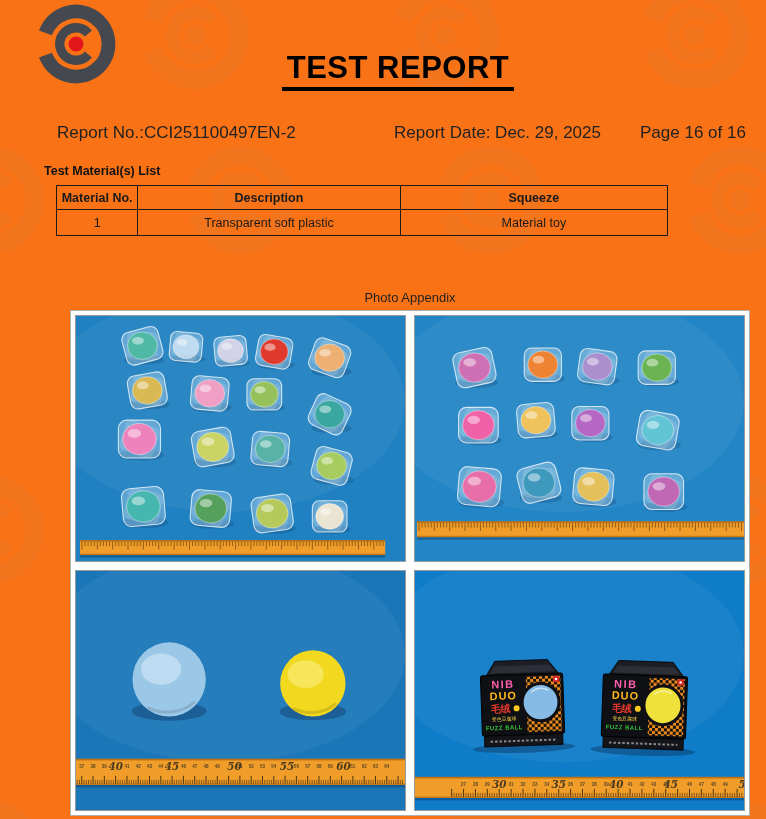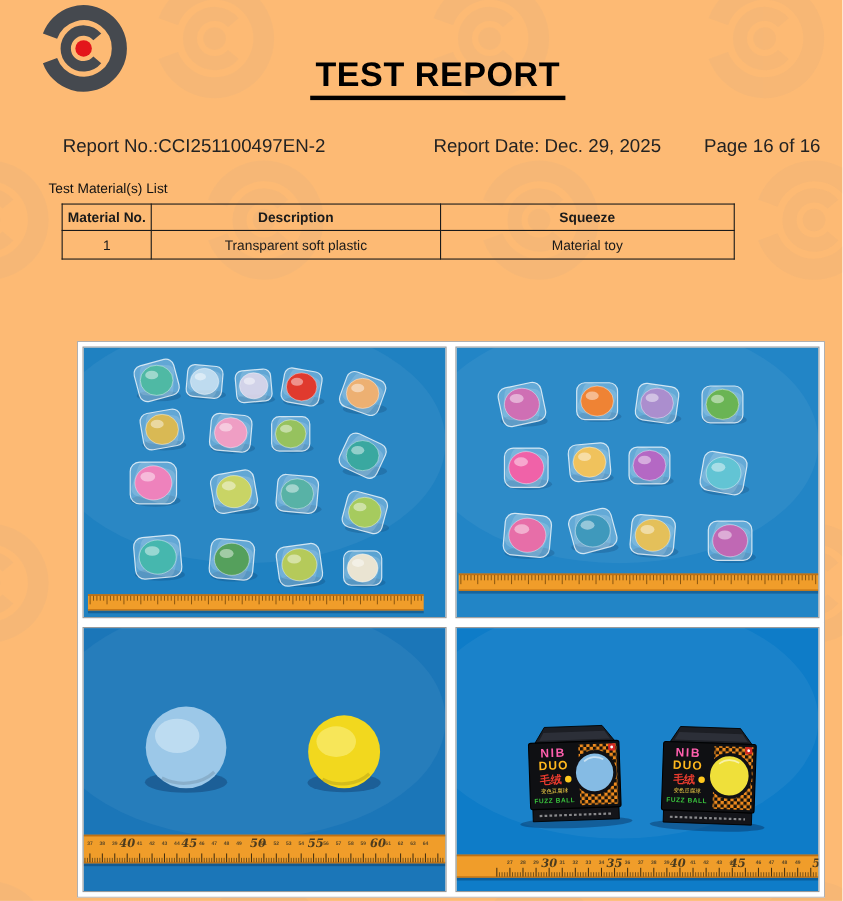--- a/index.html
+++ b/index.html
@@ -1,34 +1,34 @@
 <!DOCTYPE html>
 <html><head>
 <meta charset="utf-8">
 <style>
   html,body{margin:0;padding:0;background:#ffffff;}
   .page{
-    position:relative;width:766px;height:819px;background:#fdba74;overflow:hidden;
+    position:relative;width:766px;height:819px;background:#f97316;overflow:hidden;
     font-family:"Liberation Sans","DejaVu Sans",sans-serif;color:#1a1a1a;
   }
   #wm-layer{position:absolute;left:0;top:0;z-index:0;pointer-events:none;}
   .layer{position:absolute;z-index:1;}
   
   #logo{position:absolute;left:34px;top:4px;}
   .title-wrap{position:absolute;left:0;top:50px;width:100%;text-align:center;}
   .title-wrap h1{
     display:inline-block;margin:0 0 0 30px;font-size:31px;font-weight:bold;letter-spacing:.5px;
     border-bottom:4px solid #000;padding:0 5px 1px 5px;color:#000;
   }
   .info-row{position:absolute;top:123px;left:0;width:100%;height:18px;font-size:17px;color:#222;}
   .info-row .rn{position:absolute;left:57px;}
   .info-row .rd{position:absolute;left:355px;margin-left:39px;}
   .info-row .pg{position:absolute;left:640px;}
   
-  .mat-title{position:absolute;left:44px;top:164px;font-size:12.5px;font-weight:normal;color:#111;}
+  .mat-title{position:absolute;left:44px;top:164px;font-size:12.5px;font-weight:bold;color:#111;}
   table.materials{
     position:absolute;left:56px;top:185px;width:612px;border-collapse:collapse;
     font-size:12.5px;table-layout:fixed;background:transparent;
   }
   table.materials th,table.materials td{
     border:1.6px solid #1a1a1a;text-align:center;vertical-align:middle;padding:0;
   }
   table.materials th{height:23px;font-weight:bold;}
   table.materials td{height:25px;font-weight:normal;}
   .c1{width:13.2%;} .c2{width:43%;} .c3{width:43.8%;}
@@ -198,20 +198,21 @@
     </thead>
     <tbody>
       <tr>
         <td>1</td>
         <td>Transparent soft plastic</td>
         <td>Material toy</td>
       </tr>
     </tbody>
   </table>
 
+  <div class="pa-title layer">Photo Appendix</div>
 
   <div class="photo-grid layer">
     <div class="photo-cell">
       <svg preserveAspectRatio="none" viewBox="0 0 332 247">
           <rect x="0" y="0" width="332" height="247" fill="#1f81c1"></rect>
           <ellipse cx="149.4" cy="86.44999999999999" rx="182.60000000000002" ry="111.15" fill="rgba(255,255,255,0.05)"></ellipse>
           <ellipse cx="69" cy="44.25" rx="20.25" ry="4.95" fill="rgba(8,40,80,0.20)"></ellipse>
           <rect x="48.25" y="13.2" width="37.5" height="33.75" rx="7.5" transform="rotate(-15 67 30)" fill="rgba(228,242,252,0.30)" stroke="rgba(255,255,255,0.75)" stroke-width="1.1"></rect>
           <rect x="51.25" y="15.75" width="31.5" height="28.5" rx="6" transform="rotate(3 67 30)" fill="rgba(255,255,255,0.14)"></rect>
           <ellipse cx="67" cy="30" rx="15" ry="13.8" fill="#4fb9a4" stroke="rgba(255,255,255,0.45)" stroke-width="0.8"></ellipse>

